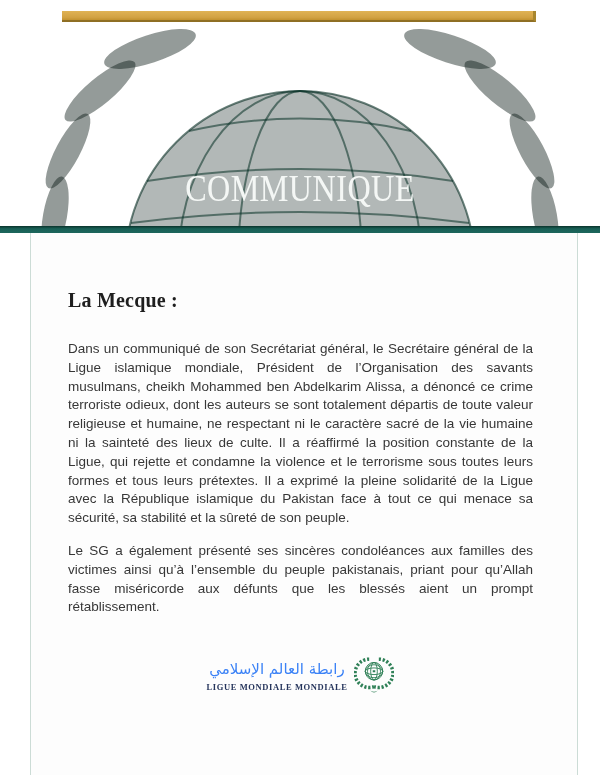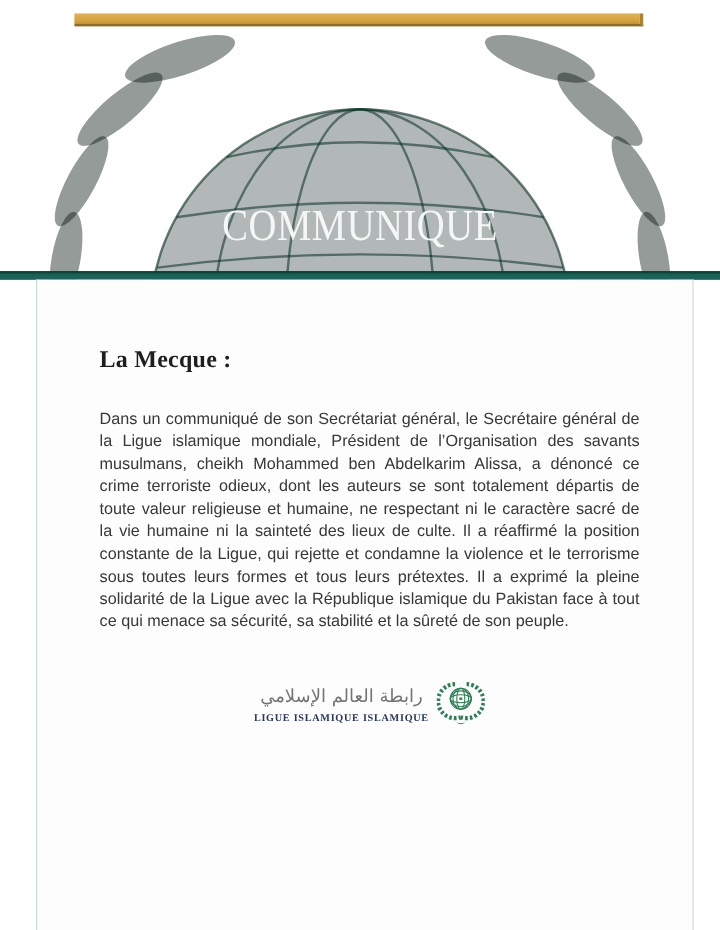--- a/index.html
+++ b/index.html
@@ -33,41 +33,41 @@
   .divider{
     position:absolute;top:226px;left:0;width:600px;height:7px;
     background:linear-gradient(180deg,#0a332b 0%,#17615674 40%,#1d665c 100%),#1a6057;
   }
   
   .card{
     position:absolute;top:233px;left:30px;width:548px;height:542px;
     box-sizing:border-box;
     background:#fdfdfd;
     border-left:1px solid #ccdcd6;border-right:1px solid #ccdcd6;
-    padding:56px 44px 0 52px;
+    padding:56px 44px 0 37px;
   }
   .dateline{
     margin:0 0 28px 0;
     font-family:"Liberation Serif","DejaVu Serif",serif;
     font-size:20px;font-weight:700;color:#1e1e1e;letter-spacing:0.2px;
   }
   .para{
     margin:0 0 14px 0;
     font-size:13.5px;line-height:18.8px;color:#373737;
     text-align:justify;
   }
   
   .logo-row{
     margin-top:36px;
     display:flex;justify-content:center;align-items:center;gap:7px;
   }
   .logo-text{text-align:center;}
   .logo-arabic{
     font-family:"DejaVu Sans",sans-serif;
-    font-size:15px;line-height:22px;color:#737373;direction:rtl;
+    font-size:15px;line-height:22px;color:#3b82f6;direction:rtl;
   }
   .logo-caption{
     margin-top:2px;
     font-family:"Liberation Serif","DejaVu Serif",serif;
     font-size:8.5px;font-weight:700;letter-spacing:0.6px;color:#26355c;
     white-space:nowrap;
   }
   .emblem{width:40px;height:44px;flex:0 0 auto;}
 </style>
 </head>
@@ -106,25 +106,26 @@
 
   <h1 class="hdr-title"><span>COMMUNIQUE</span></h1>
 </div>
 
 <div class="divider"></div>
 
 <main class="card">
   <h2 class="dateline">La Mecque :</h2>
 
   <p class="para">Dans un communiqué de son Secrétariat général, le Secrétaire général de la Ligue islamique mondiale, Président de l’Organisation des savants musulmans, cheikh Mohammed ben Abdelkarim Alissa, a dénoncé ce crime terroriste odieux, dont les auteurs se sont totalement départis de toute valeur religieuse et humaine, ne respectant ni le caractère sacré de la vie humaine ni la sainteté des lieux de culte. Il a réaffirmé la position constante de la Ligue, qui rejette et condamne la violence et le terrorisme sous toutes leurs formes et tous leurs prétextes. Il a exprimé la pleine solidarité de la Ligue avec la République islamique du Pakistan face à tout ce qui menace sa sécurité, sa stabilité et la sûreté de son peuple.</p>
+  <p class="para">Le SG a également présenté ses sincères condoléances aux familles des victimes ainsi qu’à l’ensemble du peuple pakistanais, priant pour qu’Allah fasse miséricorde aux défunts que les blessés aient un prompt rétablissement.</p>
 
   <footer class="logo-row">
     <div class="logo-text">
       <div class="logo-arabic">رابطة العالم الإسلامي</div>
-      <div class="logo-caption">LIGUE ISLAMIQUE ISLAMIQUE</div>
+      <div class="logo-caption">LIGUE MONDIALE MONDIALE</div>
     </div>
     <svg class="emblem" viewBox="0 0 48 50" aria-hidden="true">
 
       <g fill="none" stroke="#2f8057">
         <path d="M18.2,6 A17,17 0 1 0 24,39" stroke-width="4.2" stroke-dasharray="2.6 2.1"></path>
         <path d="M29.8,6 A17,17 0 1 1 24,39" stroke-width="4.2" stroke-dasharray="2.6 2.1"></path>
       </g>
 
       <g fill="none" stroke="#2f8057" stroke-width="1.1">
         <circle cx="24" cy="20.5" r="10.5"></circle>

